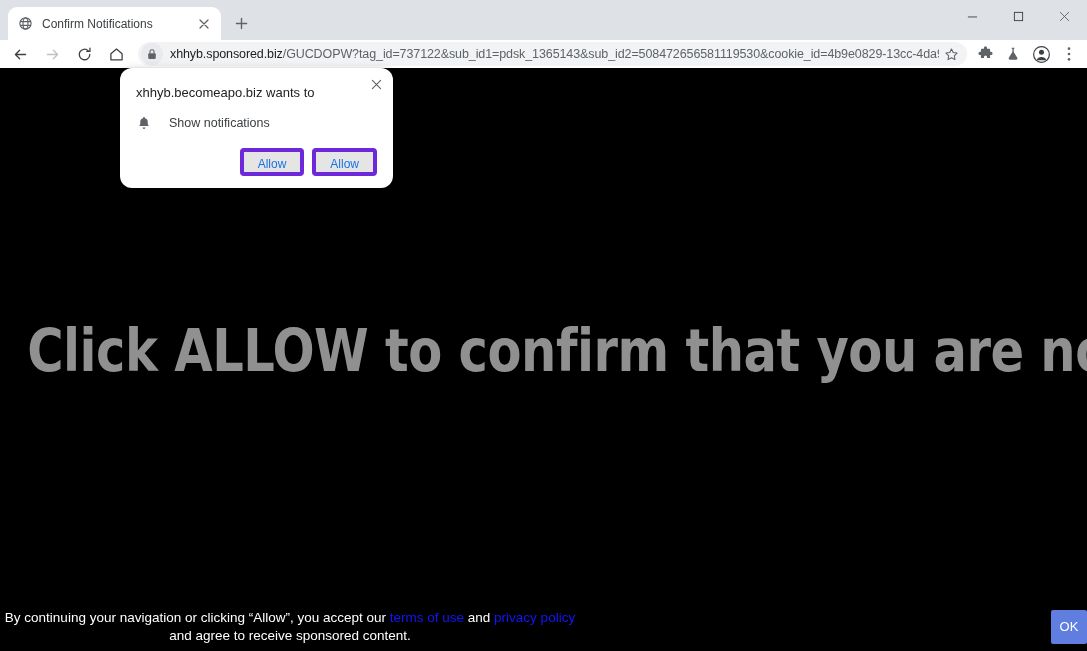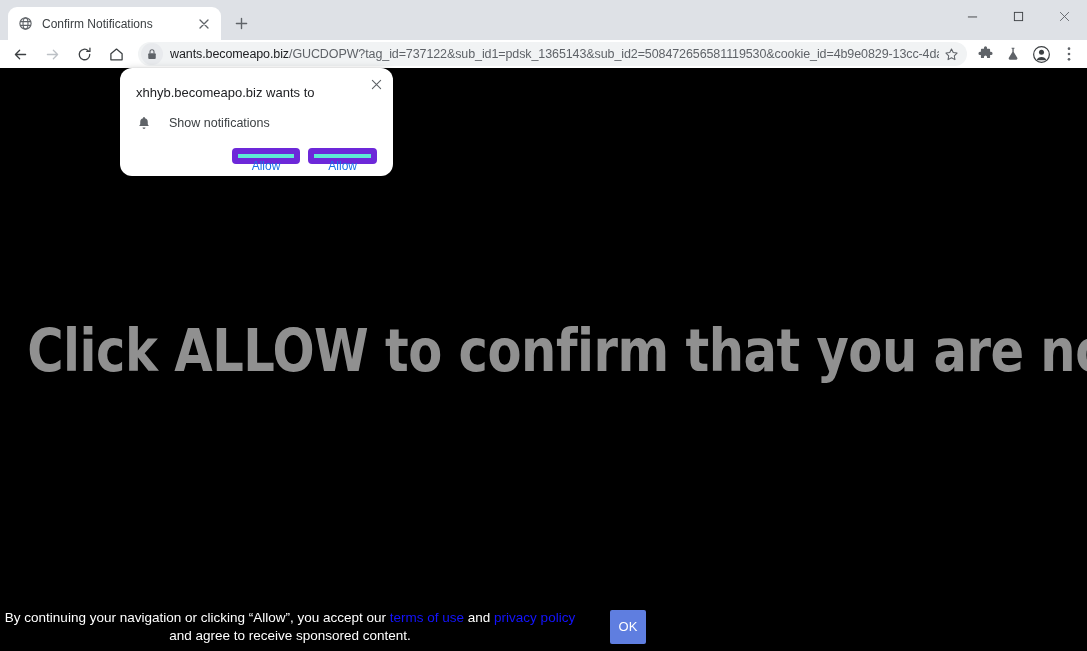--- a/index.html
+++ b/index.html
@@ -201,21 +201,21 @@
   }
 
   
   .consent {
     position: absolute;
     left: 0;
     right: 0;
     bottom: 6px;
     display: flex;
     align-items: center;
-    justify-content: flex-start;
+    justify-content: space-between;
     margin-top: 20px;
   }
   .consent-text {
     color: #ffffff;
     font-size: 13.5px;
     line-height: 18px;
     text-align: center;
     width: 580px;
   }
   .consent-text a {
@@ -288,25 +288,25 @@
     line-height: 16px;
   }
   .perm-actions {
     display: flex;
     justify-content: flex-end;
     margin-top: 17px;
   }
   .perm-btn {
     font-size: 12px;
     color: #1a73e8;
-    background: #5eead4;
-    border: 6px solid #6d28d9;
+    background: #e5e5e5;
+    border: 4px solid #6d28d9;
     border-radius: 4px;
     padding: 0 14px;
-    height: 16px;
+    height: 28px;
     line-height: 24px;
     margin-left: 8px;
     font-family: "Liberation Sans", sans-serif;
     white-space: nowrap;
   }
 </style>
 </head>
 <body>
 
 <div class="browser">
@@ -382,21 +382,21 @@
       </svg>
     </div>
 
     <div class="omnibox">
       <span class="omni-lock">
         <svg width="10" height="12" viewBox="0 0 12 14" fill="#5f6368">
           <rect x="1.5" y="6" width="9" height="7" rx="1.2"></rect>
           <path d="M3.6 6 V4.2 a2.4 2.4 0 0 1 4.8 0 V6" fill="none" stroke="#5f6368" stroke-width="1.3"></path>
         </svg>
       </span>
-      <span class="omni-url"><span class="host">wants.becomeapo.biz</span><span>/GUCDOPW?tag_id=737122&amp;sub_id1=pdsk_1365143&amp;sub_id2=508472656581119530&amp;cookie_id=4b9e0829-13cc-4da9-9e76...</span></span>
+      <span class="omni-url"><span class="host">xhhyb.sponsored.biz</span><span>/GUCDOPW?tag_id=737122&amp;sub_id1=pdsk_1365143&amp;sub_id2=508472656581119530&amp;cookie_id=4b9e0829-13cc-4da9-9e76...</span></span>
       <span class="omni-star">
         <svg width="15" height="15" viewBox="0 0 20 20" fill="none" stroke="#5f6368" stroke-width="1.4" stroke-linejoin="round">
           <path d="M10 2.6 L12.3 7.4 L17.4 8.1 L13.7 11.7 L14.6 16.8 L10 14.4 L5.4 16.8 L6.3 11.7 L2.6 8.1 L7.7 7.4 Z"></path>
         </svg>
       </span>
     </div>
 
     <div class="tb-icon">
       <svg width="17" height="17" viewBox="0 0 20 20" fill="#5f6368">
         <path d="M8.2 2.2 a1.8 1.8 0 0 1 3.6 0 v1.1 h2.6 a1 1 0 0 1 1 1 v2.6 h1.1 a1.8 1.8 0 0 1 0 3.6 h-1.1 v2.6 a1 1 0 0 1 -1 1 h-2.6 v-1.1 a1.8 1.8 0 0 0 -3.6 0 v1.1 h-2.6 a1 1 0 0 1 -1 -1 v-2.6 h-1.1 a1.8 1.8 0 0 1 0 -3.6 h1.1 v-2.6 a1 1 0 0 1 1 -1 h2.6 z"></path>

